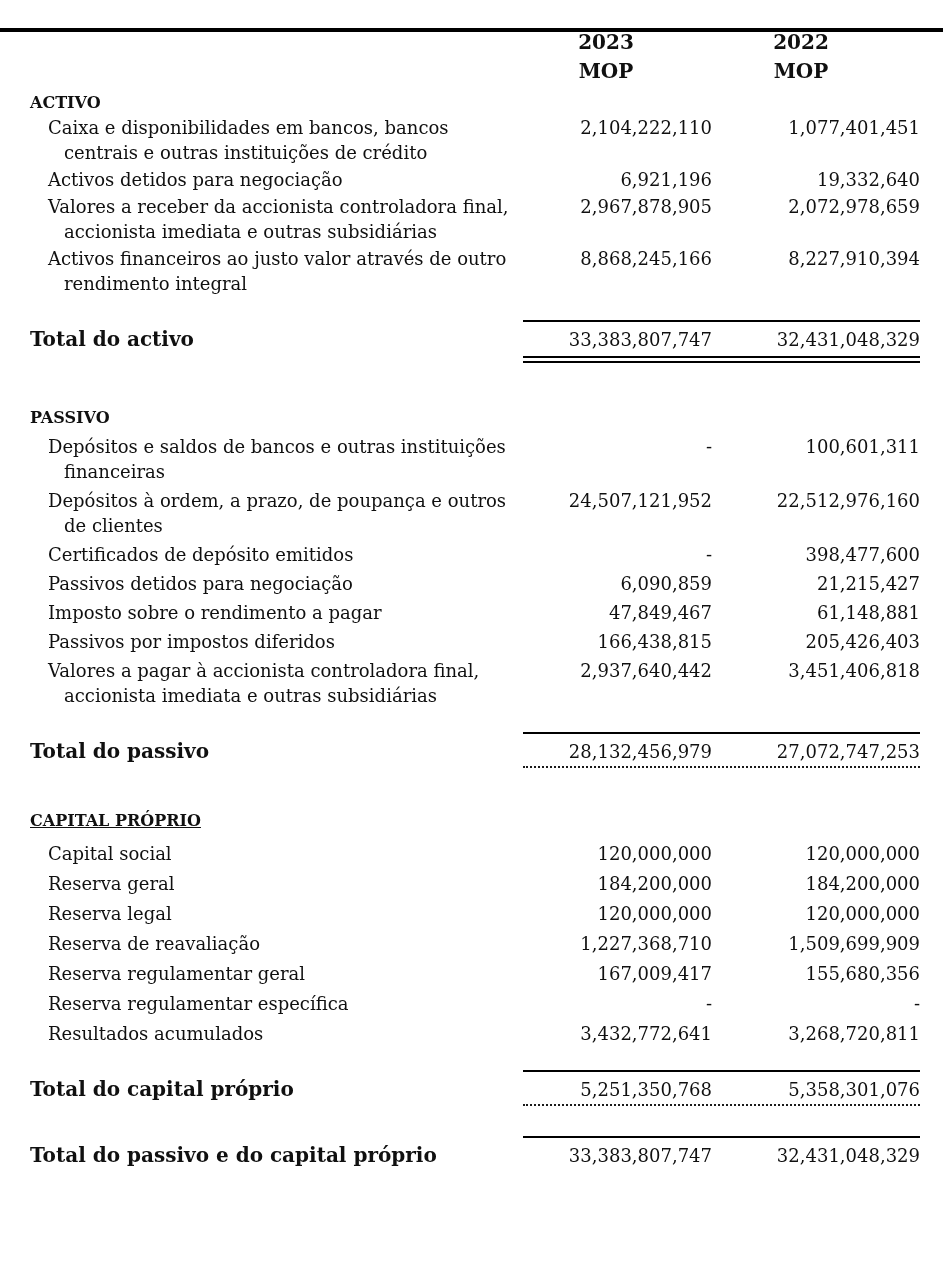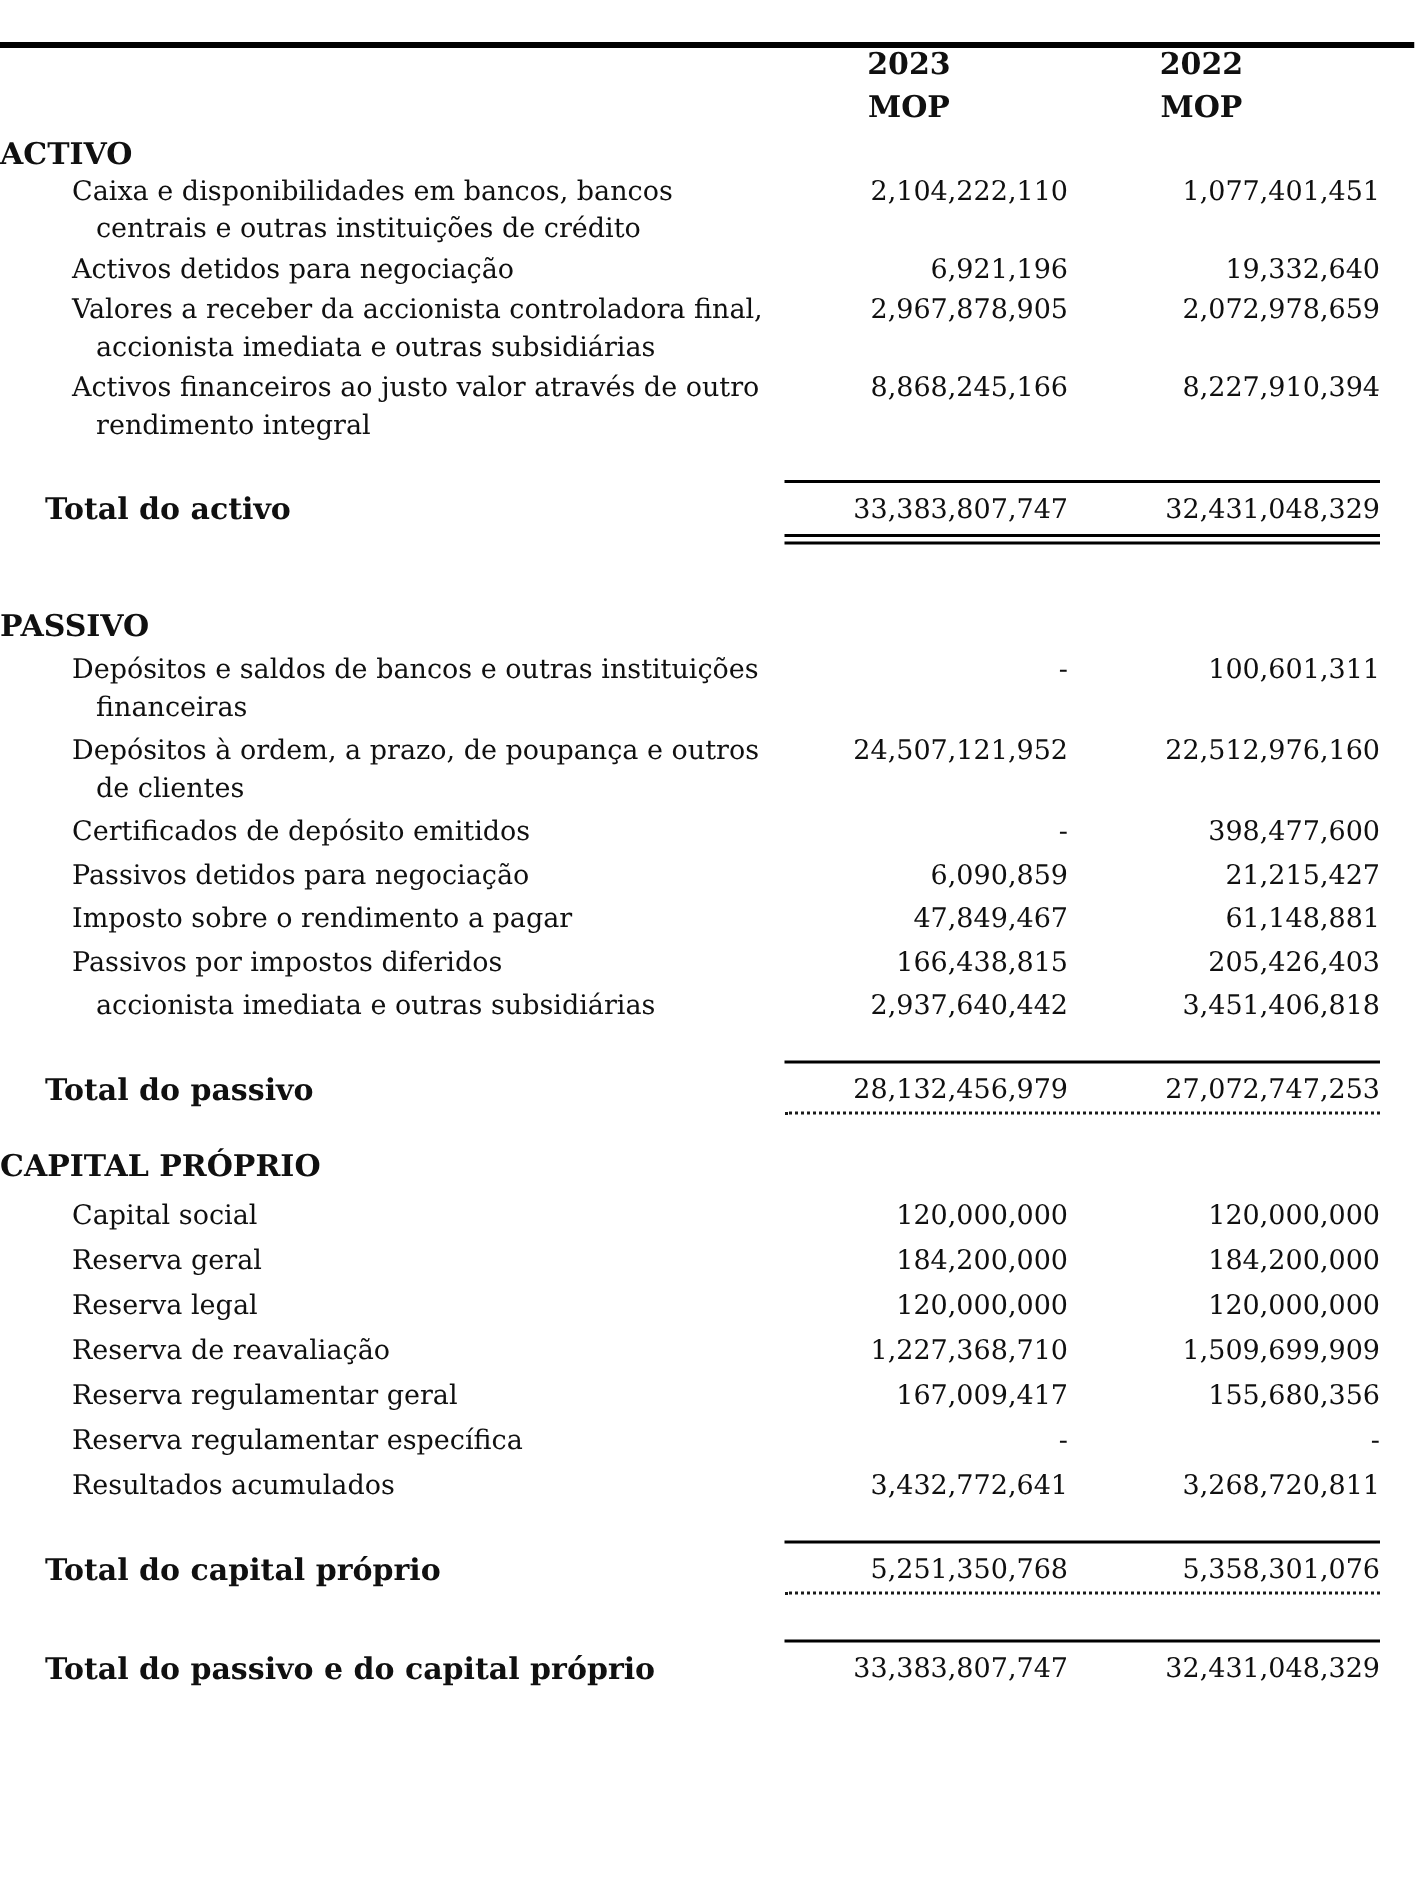--- a/index.html
+++ b/index.html
@@ -23,24 +23,24 @@
   .v2 { width:208px; }
 
   
   .col-headers { display:flex; padding:0 38px 0 30px; margin-top:28px; }
   .head-spacer { flex:1; }
   .colhead { text-align:center; }
   .colhead.c1 { width:182px; }
   .colhead.c2 { width:208px; }
   .yr, .unit { font-weight:bold; font-size:20px; line-height:29px; }
 
-  .sec-title { font-weight:bold; font-size:20px; line-height:25px; }
+  .sec-title { font-weight:bold; font-size:16px; line-height:25px; padding-left:30px; }
   .section.s0 .sec-title { margin:4px 0 0 0; }
   .section.s1 .sec-title { margin:42px 0 4px 0; }
-  .section.s2 .sec-title { margin:22px 0 8px 0; }
+  .section.s2 .sec-title { margin:40px 0 8px 0;text-decoration:underline; }
   .section.s0 .item { margin-bottom:2px; }
   .section.s1 .item { margin-bottom:4px; }
   .section.s2 .item { margin-bottom:5px; }
 
   .total-block { margin-top:24px; }
   .rule { margin-left:auto; margin-right:23px; width:397px; }
   .rule-solid { border-top:2.5px solid #000; margin-bottom:5px; }
   .rule-double { height:3px; border-top:2.5px solid #000; border-bottom:2.5px solid #000; margin-top:4px; }
   .rule-dotted { border-top:2px dotted #1a1a1a; margin-top:2px; }
   .total-row .tlabel { font-weight:bold; font-size:20px; }
@@ -149,20 +149,21 @@
         </div>
         <div class="row item">
           <div class="label">
             <span class="l1">Passivos por impostos diferidos</span>
           </div>
           <div class="v v1">166,438,815</div>
           <div class="v v2">205,426,403</div>
         </div>
         <div class="row item">
           <div class="label">
+            <span class="l1">Valores a pagar à accionista controladora final,</span>
             <span class="l2">accionista imediata e outras subsidiárias</span>
           </div>
           <div class="v v1">2,937,640,442</div>
           <div class="v v2">3,451,406,818</div>
         </div>
         <div class="total-block">
           <div class="rule rule-solid"></div>
           <div class="row total-row">
             <div class="label tlabel">Total do passivo</div>
             <div class="v v1">28,132,456,979</div>

